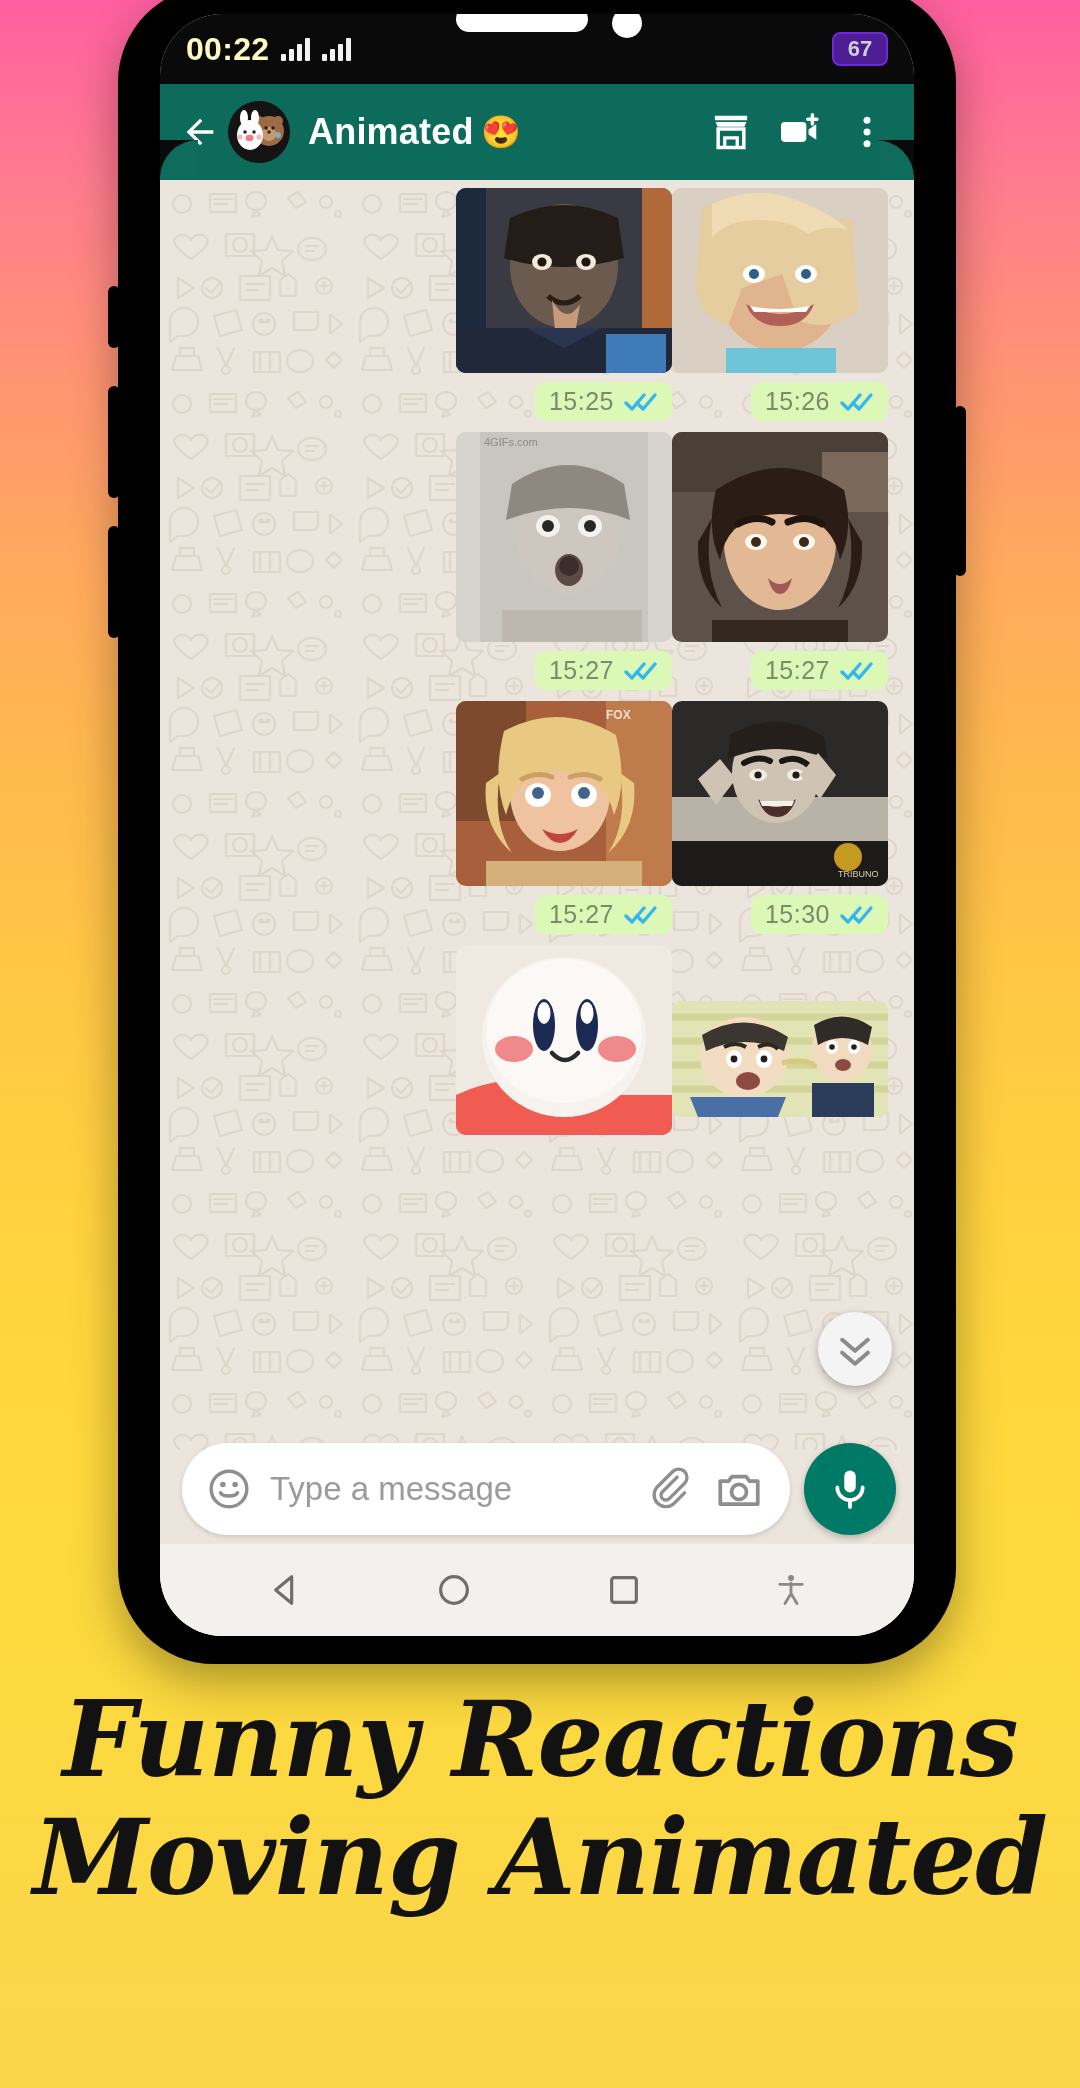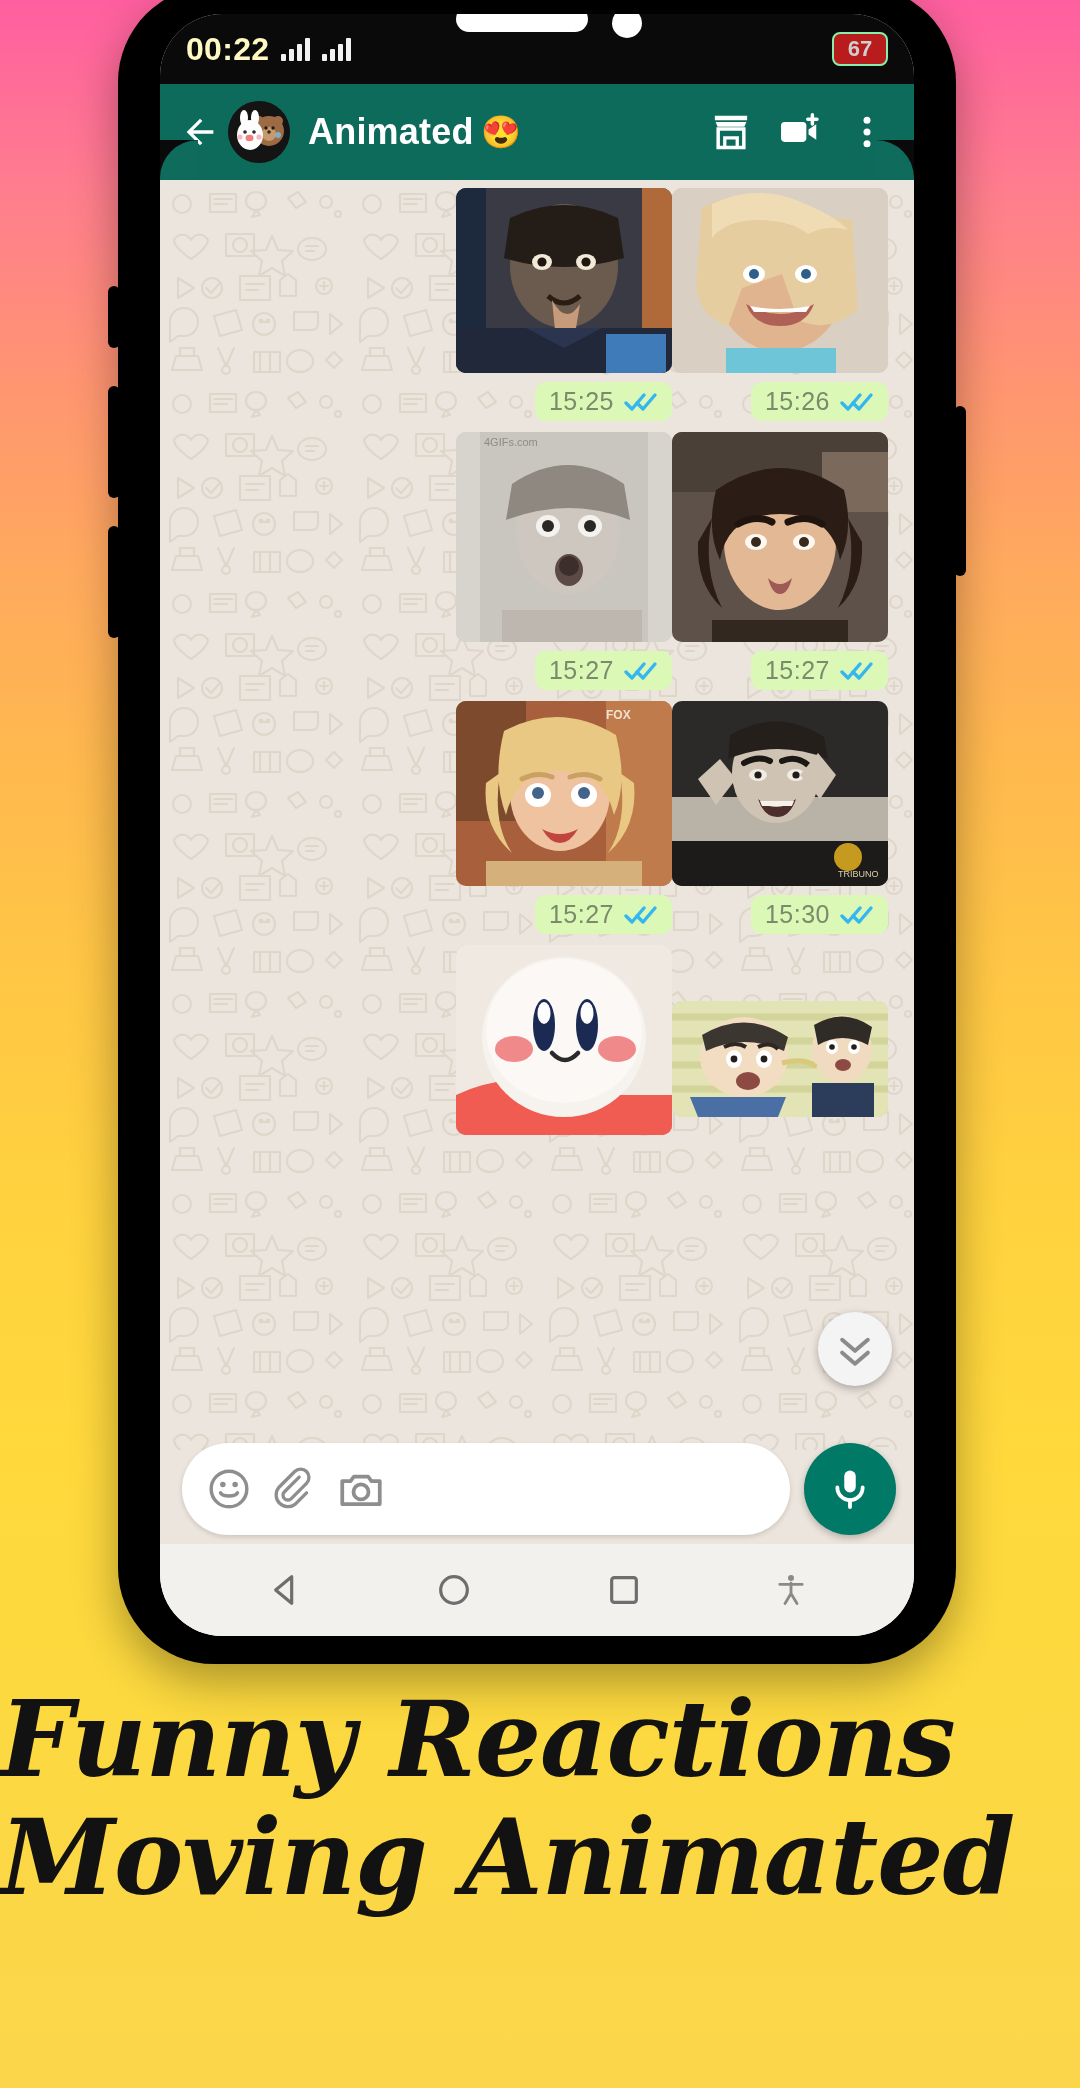--- a/index.html
+++ b/index.html
@@ -104,22 +104,22 @@
 
   #status-right {
     margin-left: auto;
     display: flex;
     align-items: center;
   }
   #battery-badge {
     min-width: 56px;
     height: 34px;
     border-radius: 8px;
-    background: #b91c1c;
-    border: 2px solid #86efac;
+    background: #4c1d95;
+    border: 2px solid #6d28d9;
     color: #cfcfcf;
     font-size: 22px;
     font-weight: 600;
     display: flex;
     align-items: center;
     justify-content: center;
     padding: 0 8px;
   }
 
   
@@ -338,20 +338,21 @@
     padding: 0 40px;
     z-index: 25;
   }
   .nav-item { display: flex; align-items: center; justify-content: center; }
 
   
   #promo {
     position: absolute;
     left: 0; right: 0;
     top: 1684px;
+    text-align: center;
   }
   .promo-line {
     font-family: "DejaVu Serif", serif;
     font-weight: 700;
     font-style: italic;
     color: #121212;
     letter-spacing: -1px;
   }
   #promo-1 { font-size: 104px; line-height: 1.08; }
   #promo-2 { font-size: 104px; line-height: 1.08; margin-top: 6px; }
@@ -749,20 +750,21 @@
       <div id="inputbar">
         <div id="input-pill">
           <span class="pill-icon">
             <svg width="46" height="46" viewBox="0 0 24 24">
               <circle cx="12" cy="12" r="9.3" fill="none" stroke="#8e8e8e" stroke-width="1.8"></circle>
               <circle cx="8.8" cy="9.7" r="1.45" fill="#8e8e8e"></circle>
               <circle cx="15.2" cy="9.7" r="1.45" fill="#8e8e8e"></circle>
               <path d="M7.6 14c1.2 2.2 7.6 2.2 8.8 0" stroke="#8e8e8e" stroke-width="1.8" fill="none" stroke-linecap="round"></path>
             </svg>
           </span>
+          <span id="msg-input">Type a message</span>
           <span class="pill-icon">
             <svg width="48" height="48" viewBox="0 0 24 24">
               <path d="M17.6 7.2l-8 8a2.6 2.6 0 1 0 3.7 3.7l8.3-8.3a4.5 4.5 0 0 0-6.4-6.4L6.5 12.9a6.4 6.4 0 0 0 9 9l6.1-6.1" fill="none" stroke="#8e8e8e" stroke-width="1.8" stroke-linecap="round" stroke-linejoin="round" transform="translate(-1.6,-0.6) scale(0.92)"></path>
             </svg>
           </span>
           <span class="pill-icon">
             <svg width="50" height="50" viewBox="0 0 24 24">
               <path d="M3 8.2h4l1.6-2.2h6.8L17 8.2h4v11H3z" fill="none" stroke="#8e8e8e" stroke-width="1.8" stroke-linejoin="round"></path>
               <circle cx="12" cy="13.4" r="3.6" fill="none" stroke="#8e8e8e" stroke-width="1.8"></circle>
             </svg>

